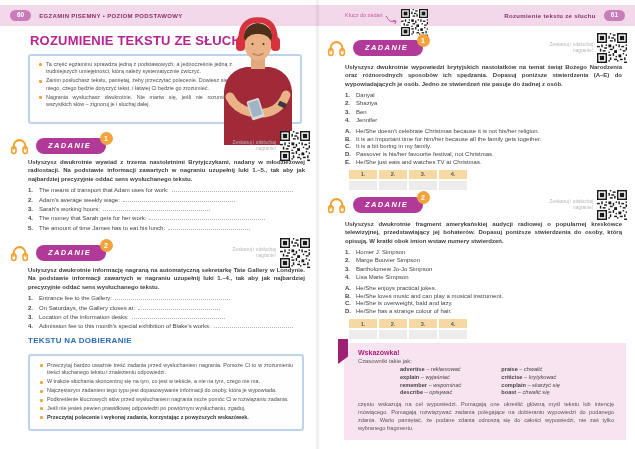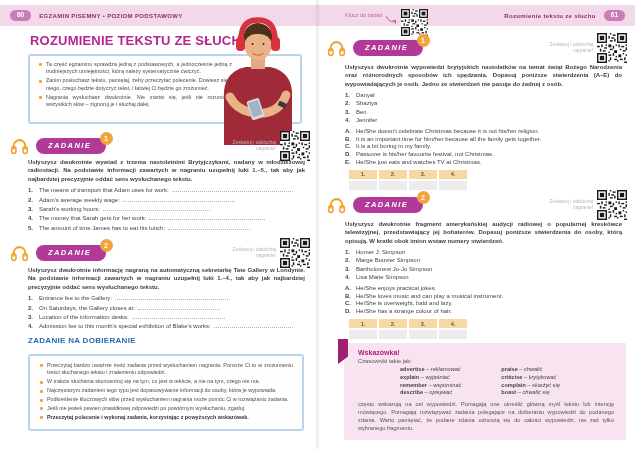--- a/index.html
+++ b/index.html
@@ -292,21 +292,21 @@
           <span class="dots" style="margin-right:80px;"></span>
         </li>
         <li>
           <span class="fill-num">4.</span>
           <span class="fill-text">Admission fee to this month's special exhibition of Blake's works:</span>
           <span class="dots"></span>
         </li>
       </ul>
     </div>
 
-    <h2 class="match-heading">ZADANIE NA DOBIERANIE</h2>
+    <h2 class="match-heading">TEKSTU NA DOBIERANIE</h2>
 
     <div class="match-box">
       <ul class="tip-list">
         <li>Przeczytaj bardzo uważnie treść zadania przed wysłuchaniem nagrania. Pomoże Ci to w zrozumieniu treści słuchanego tekstu i znalezieniu odpowiedzi.</li>
         <li>W trakcie słuchania skoncentruj się na tym, co jest w tekście, a nie na tym, czego nie ma.</li>
         <li>Najczęstszym zadaniem tego typu jest dopasowywanie informacji do osoby, która je wypowiada.</li>
         <li>Podkreślenie kluczowych słów przed wysłuchaniem nagrania może pomóc Ci w rozwiązaniu zadania.</li>
         <li>Jeśli nie jesteś pewien prawidłowej odpowiedzi po powtórnym wysłuchaniu, zgaduj.</li>
         <li>Przeczytaj polecenie i wykonaj zadania, korzystając z powyższych wskazówek.</li>
       </ul>

